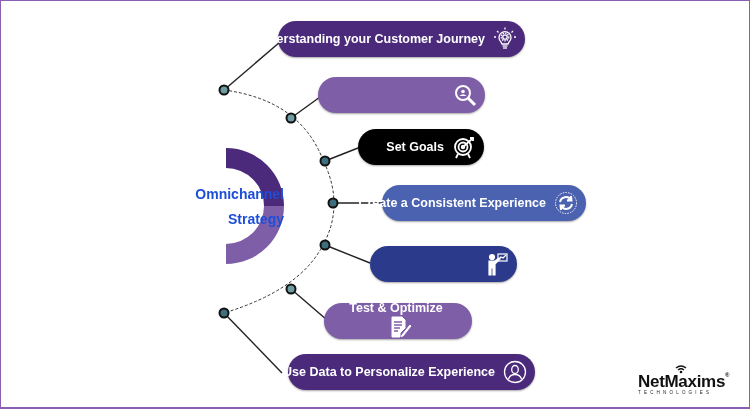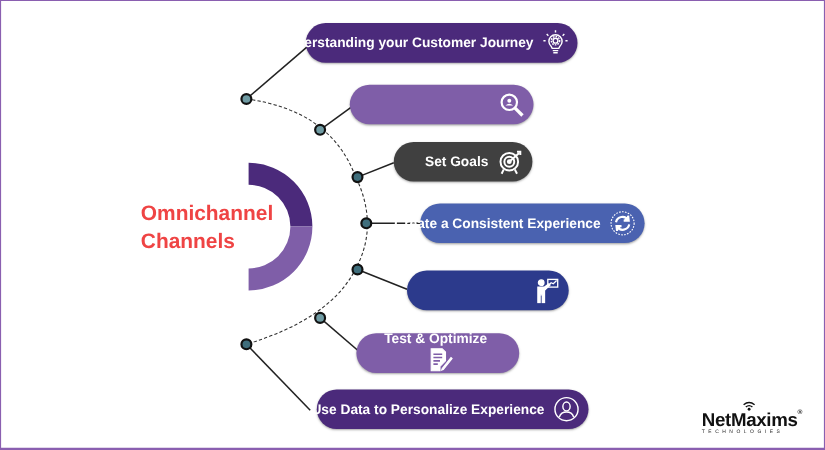--- a/index.html
+++ b/index.html
@@ -18,21 +18,21 @@
     display: flex; align-items: center; justify-content: flex-end;
     box-sizing: border-box; padding: 0 8px 0 12px; color: #fff;
     font-size: 12.5px; font-weight: bold;
     box-shadow: 0 1px 2px rgba(0,0,0,0.35);
   }
   .pill .label { margin-right: 8px; white-space: nowrap; }
   .pill .icon { width: 24px; height: 24px; display: inline-block; }
   .pill .icon svg { width: 24px; height: 24px; }
   .center-title {
     position: absolute; left: 128px; top: 182px; width: 156px;
-    text-align: left; font-weight: bold; font-size: 19px; line-height: 25px; color: #ef4444;
+    text-align: right; font-weight: bold; font-size: 14px; line-height: 25px; color: #1d4ed8;
   }
   .logo { position: absolute; left: 638px; top: 372px; width: 104px; }
   .logo .brand { font-weight: bold; font-size: 17px; color: #111; letter-spacing: -0.3px; }
   .logo .sub { font-size: 4.5px; letter-spacing: 3.2px; color: #222; margin-top: -2px; }
   .logo .reg { font-size: 6px; vertical-align: top; }
 </style>
 </head>
 <body>
 
 <div class="frame"></div>
@@ -56,21 +56,21 @@
   <circle cx="291" cy="118" r="4.5" fill="#6f9ba3" stroke="#111" stroke-width="2"></circle>
   <circle cx="325" cy="161" r="4.5" fill="#3f6e7c" stroke="#111" stroke-width="2"></circle>
   <circle cx="333" cy="203" r="4.5" fill="#3f6e7c" stroke="#111" stroke-width="2"></circle>
   <circle cx="325" cy="245" r="4.5" fill="#3f6e7c" stroke="#111" stroke-width="2"></circle>
   <circle cx="291" cy="289" r="4.5" fill="#6f9ba3" stroke="#111" stroke-width="2"></circle>
   <circle cx="224" cy="313" r="4.5" fill="#3f6e7c" stroke="#111" stroke-width="2"></circle>
 </svg>
 
 <div class="center-title">
   <div>Omnichannel</div>
-  <div>Channels</div>
+  <div>Strategy</div>
 </div>
 
 <div class="pill" style="left:278px;top:21px;width:247px;background:#4b2a7b;">
   <span class="label">Understanding your Customer Journey</span>
   <span class="icon">
     <svg viewBox="0 0 24 24" fill="none" stroke="#fff" stroke-width="1.3">
       <path d="M8,15 A6,6 0 1 1 16,15 L15,17 L9,17 Z"></path>
       <line x1="9.5" y1="19" x2="14.5" y2="19"></line>
         <line x1="10" y1="21" x2="14" y2="21"></line>
       <circle cx="12" cy="10" r="2.2"></circle>
@@ -88,21 +88,21 @@
   <span class="icon">
     <svg viewBox="0 0 24 24" fill="none" stroke="#fff" stroke-width="2">
       <circle cx="10" cy="10" r="7"></circle>
       <line x1="15" y1="15" x2="22" y2="22" stroke-width="3"></line>
       <circle cx="10" cy="8.5" r="1.8" fill="#fff" stroke="none"></circle>
       <path d="M6.5,13 Q10,9.5 13.5,13" fill="#fff" stroke="none"></path>
     </svg>
   </span>
 </div>
 
-<div class="pill" style="left:358px;top:129px;width:126px;background:#404040;">
+<div class="pill" style="left:358px;top:129px;width:126px;background:#000000;">
   <span class="label">Set Goals</span>
   <span class="icon">
     <svg viewBox="0 0 24 24" fill="none" stroke="#fff" stroke-width="1.8">
       <circle cx="11" cy="12" r="8"></circle>
         <circle cx="11" cy="12" r="4.5"></circle>
         <circle cx="11" cy="12" r="1.3" fill="#fff"></circle>
       <line x1="11" y1="12" x2="20" y2="4"></line>
         <path d="M18,3 L21,3 L21,6"></path>
       <line x1="6" y1="19" x2="4" y2="23"></line>
         <line x1="16" y1="19" x2="18" y2="23"></line>

